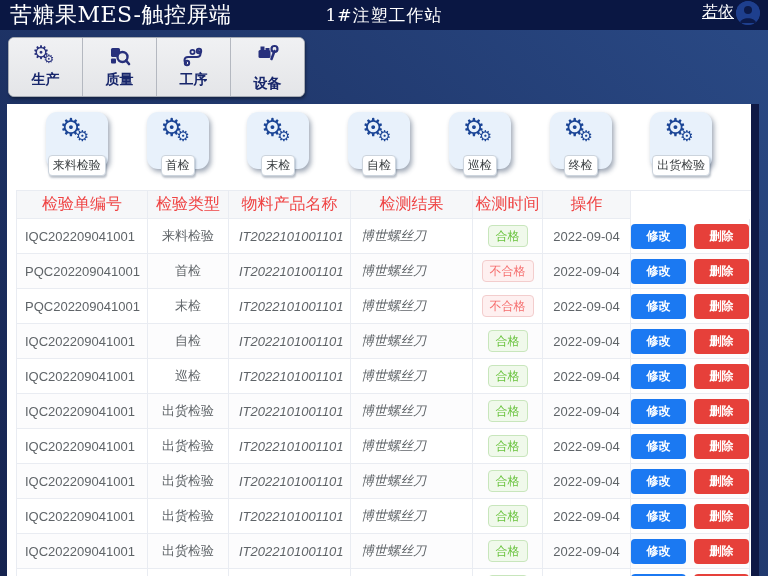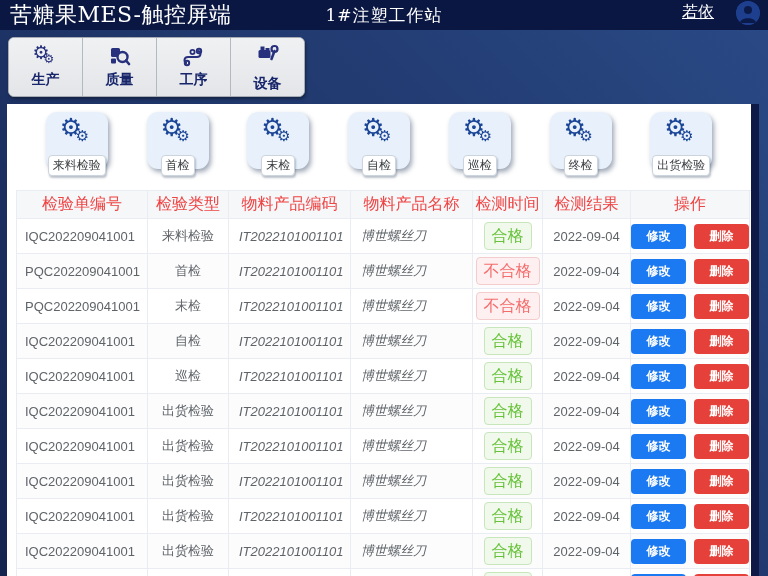--- a/index.html
+++ b/index.html
@@ -13,21 +13,21 @@
     position:absolute;left:0;top:0;width:768px;height:30px;
     background:var(--topbar-bg,#0a1743);color:#fff;
     font-family:"DejaVu Serif","Liberation Serif",serif;
     display:flex;align-items:center;
   }
   .topbar .app-title{margin-left:10px;font-size:22px;letter-spacing:.5px;}
   .topbar .station-title{
     position:absolute;left:50%;transform:translateX(-50%);
     font-size:17px;letter-spacing:1px;
   }
-  .user-area{position:absolute;right:8px;top:0;height:25px;display:flex;align-items:center;gap:22px;cursor:pointer;text-decoration:underline;}
+  .user-area{position:absolute;right:8px;top:0;height:25px;display:flex;align-items:center;gap:2px;cursor:pointer;text-decoration:underline;}
   .user-area .user-name{font-size:16px;}
   .avatar{
     width:24px;height:24px;border-radius:50%;background:#1e3f8e;
     display:flex;align-items:center;justify-content:center;overflow:hidden;
   }
   
   .toolbar{
     position:absolute;left:8px;top:37px;height:58px;display:flex;
     background:#e9eaec;border:1px solid #a6abb4;border-radius:6px;overflow:hidden;
     box-shadow:1px 2px 3px rgba(0,0,0,.35);
@@ -80,21 +80,21 @@
     border-right:1px solid #e9ecf2;border-bottom:1px solid #e9ecf2;
     display:flex;align-items:center;justify-content:center;
     overflow:hidden;white-space:nowrap;box-sizing:border-box;
   }
   .t-head .t-cell{height:28px;background:#f6f7f9;color:#ef4444;font-size:16px;}
   .t-row .t-cell{height:35px;background:#fff;}
   .t-row:nth-child(even) .t-cell{background:#fcfcfd;}
   .t-cell.al{justify-content:flex-start;padding-left:8px;}
   .t-cell.al2{justify-content:flex-start;padding-left:10px;font-style:italic;}
   .badge{
-    display:inline-block;font-size:16px;border-radius:4px;padding:3px 7px;line-height:1.2;
+    display:inline-block;font-size:12px;border-radius:4px;padding:3px 7px;line-height:1.2;
   }
   .badge.pass{color:var(--pass-green,#67c23a);background:var(--pass-bg,#f0f9eb);border:1px solid #c8e6bc;}
   .badge.fail{color:var(--fail-red,#f56c6c);background:var(--fail-bg,#fef0f0);border:1px solid #f3cdcd;}
   .btn{
     display:inline-block;border:none;border-radius:4px;color:#fff;font-weight:bold;
     font-size:12px;width:68px;height:25px;line-height:25px;text-align:center;cursor:pointer;
     font-family:"Liberation Sans","DejaVu Sans",sans-serif;padding:0;
   }
   .btn-edit{background:var(--accent-blue,#1b79f2);margin-right:8px;}
   .btn-delete{background:var(--danger-red,#e6403a);}
@@ -216,24 +216,23 @@
           <span class="g-small">⚙</span>
         </span>
       <span class="qc-label">出货检验</span>
     </div>
   </div>
 
   <div class="qc-table">
     <div class="t-head">
       <div class="t-cell">检验单编号</div>
       <div class="t-cell">检验类型</div>
-      <div class="t-cell">物料产品编码</div>
       <div class="t-cell">物料产品名称</div>
+      <div class="t-cell">检测结果</div>
       <div class="t-cell">检测时间</div>
-      <div class="t-cell">检测结果</div>
       <div class="t-cell">操作</div>
     </div>
     <div id="table-body">
   <div class="t-row">
     <div class="t-cell al">IQC202209041001</div>
     <div class="t-cell">来料检验</div>
     <div class="t-cell al2">IT2022101001101</div>
     <div class="t-cell al2">博世螺丝刀</div>
     <div class="t-cell">
       <span class="badge pass">合格</span>

